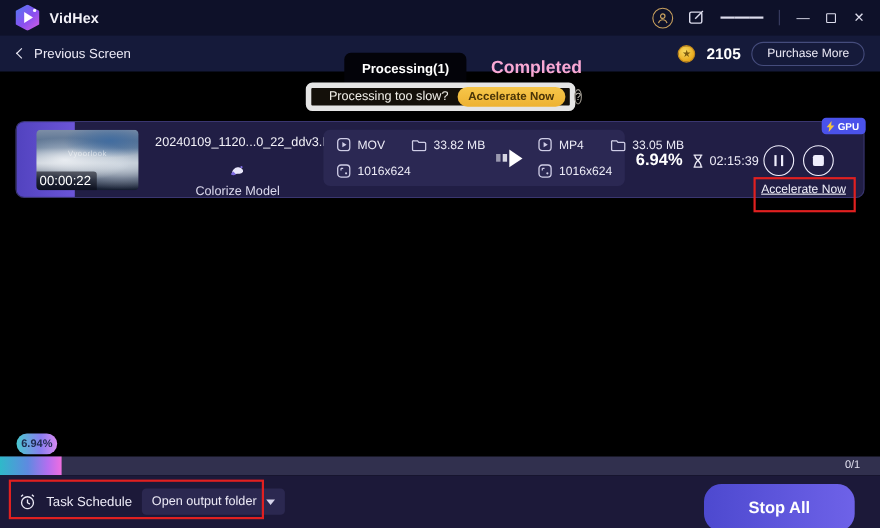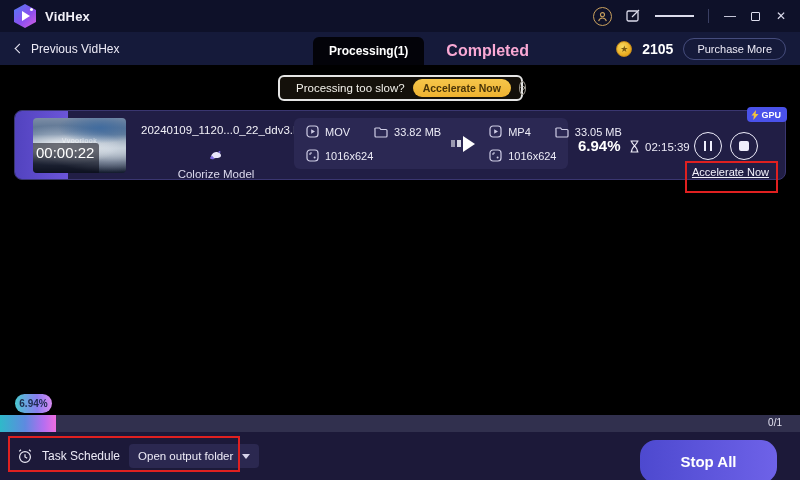--- a/index.html
+++ b/index.html
@@ -27,35 +27,35 @@
   .hamburger span { display:block; width:13px; height:1.6px; background:#dcdcec; margin:2.1px 0; }
   .tb-divider { width:1px; height:14px; background:#3a3f63; }
   .wc { color:#dcdcec; font-size:12px; width:14px; text-align:center; }
   .max-box { width:9px; height:9px; border:1.4px solid #dcdcec; border-radius:1px; }
   
   .navbar { position:absolute; left:0; top:32px; width:800px; height:33px; background:#151a3a; }
   .back { position:absolute; left:16px; top:0; height:33px; display:flex; align-items:center; gap:8px;
     font-size:12px; color:#eceaf6; cursor:pointer; }
   .chev-left { width:7px; height:7px; border-left:1.6px solid #eceaf6; border-bottom:1.6px solid #eceaf6;
     transform:rotate(45deg); }
-  .tabs { position:absolute; left:313px; top:0; height:33px; display:flex; align-items:flex-end; }
+  .tabs { position:absolute; left:313px; top:11px; height:33px; display:flex; align-items:flex-end; }
   .tab-active { height:28px; background:#030309; border-radius:6px 6px 0 0; padding:0 16px;
     display:flex; align-items:center; font-size:12px; font-weight:bold; color:#fff; }
   .tab-idle { height:28px; padding:0 22px; display:flex; align-items:center;
     font-size:16px; font-weight:bold; color:#f9a8d4; }
   .nav-right { position:absolute; right:14px; top:0; height:33px; display:flex; align-items:center; gap:10px; }
   .coin { width:16px; height:16px; border-radius:50%;
     background:radial-gradient(circle at 40% 35%,#f9dc62,#e8a91d 70%); border:1.5px solid #c2891c;
     display:flex; align-items:center; justify-content:center; font-size:9px; color:#7a5a10; }
   .credits { font-size:14px; font-weight:bold; color:#fff; }
   .purchase { border:1px solid #454c7c; border-radius:13px; padding:4px 13px; font-size:11px;
     color:#eceaf6; cursor:pointer; background:transparent; }
   
   .banner { position:absolute; left:278px; top:75px; width:245px; height:26px;
-    background:#14100a; border:2px solid #e5e5e5; border-radius:6px;
+    background:#14100a; border:5px solid #e5e5e5; border-radius:6px;
     display:flex; align-items:center; padding:0 8px; gap:8px; }
   .banner-msg { font-size:11.5px; color:#f2f0ea; white-space:nowrap; }
   .banner-btn { margin-left:auto; background:linear-gradient(180deg,#f6c64a,#eeb231); color:#4a3508;
     font-size:10.5px; font-weight:bold; border:none; border-radius:10px; padding:3px 10px; cursor:pointer; white-space:nowrap; }
   .help-circ { width:14px; height:14px; border:1.2px solid #9a958c; border-radius:50%; color:#cfcabf;
     font-size:9.5px; display:flex; align-items:center; justify-content:center; cursor:pointer; }
   
   .task-row { position:absolute; left:14px; top:110px; width:772px; height:70px;
     background:#211e45; border:1px solid #3a3670; border-radius:8px; }
   .row-clip { position:absolute; inset:0; border-radius:7px; overflow:hidden; }
@@ -63,21 +63,21 @@
     background:linear-gradient(90deg,#5243bf,#6b55d8); }
   .thumb { position:absolute; left:18px; top:7px; width:93px; height:55px; border-radius:4px; overflow:hidden;
     background:
       radial-gradient(60px 22px at 72% 18%, rgba(64,108,160,.95), transparent 70%),
       radial-gradient(85px 28px at 28% 50%, rgba(236,239,243,.95), transparent 72%),
       radial-gradient(95px 32px at 82% 58%, rgba(205,214,224,.9), transparent 70%),
       linear-gradient(180deg,#7d8ea6 0%,#4a6688 30%,#b8c2cc 55%,#3d4a63 80%,#141c2e 100%); }
   .thumb .watermark { position:absolute; left:0; right:0; top:19px; text-align:center;
     font-size:7px; color:rgba(255,255,255,.55); letter-spacing:.5px; }
   .thumb .duration { position:absolute; left:0; bottom:0; background:rgba(8,8,18,.55);
-    font-size:15px; color:#fff; padding:1px 5px 12px 3px; border-radius:0 3px 0 0; }
+    font-size:12px; color:#fff; padding:1px 5px 2px 3px; border-radius:0 3px 0 0; }
   .name-block { position:absolute; left:126px; top:13px; width:150px; }
   .filename { font-size:11.5px; color:#f2f1f8; white-space:nowrap; }
   .model-line { margin-top:13px; display:flex; align-items:center; gap:7px; font-size:11.5px; color:#dcdaee;flex-direction:column; }
   .info-panel { position:absolute; left:279px; top:7px; width:274px; height:51px;
     background:#2b2853; border-radius:6px; padding:7px 12px; display:flex; }
   .info-col { display:flex; flex-direction:column; justify-content:space-between; }
   .info-line { display:flex; align-items:center; gap:6px; font-size:11px; color:#ecebf6; white-space:nowrap; }
   .info-line + .info-line { margin-top:5px; }
   .gap18 { width:12px; }
   .arrow-wrap { display:flex; align-items:center; margin:0 14px 0 10px; }
@@ -157,21 +157,21 @@
     <div class="tb-icon">
       <span class="max-box"></span>
     </div>
     <div class="tb-icon wc">✕</div>
   </div>
 </div>
 
 <div class="navbar">
   <div class="back">
     <span class="chev-left"></span>
-    <span>Previous VidHex</span>
+    <span>Previous Screen</span>
   </div>
   <div class="tabs">
     <div class="tab-active">Processing(1)</div>
     <div class="tab-idle">Completed</div>
   </div>
   <div class="nav-right">
     <span class="coin">★</span>
     <span class="credits">2105</span>
     <button class="purchase">Purchase More</button>
   </div>

